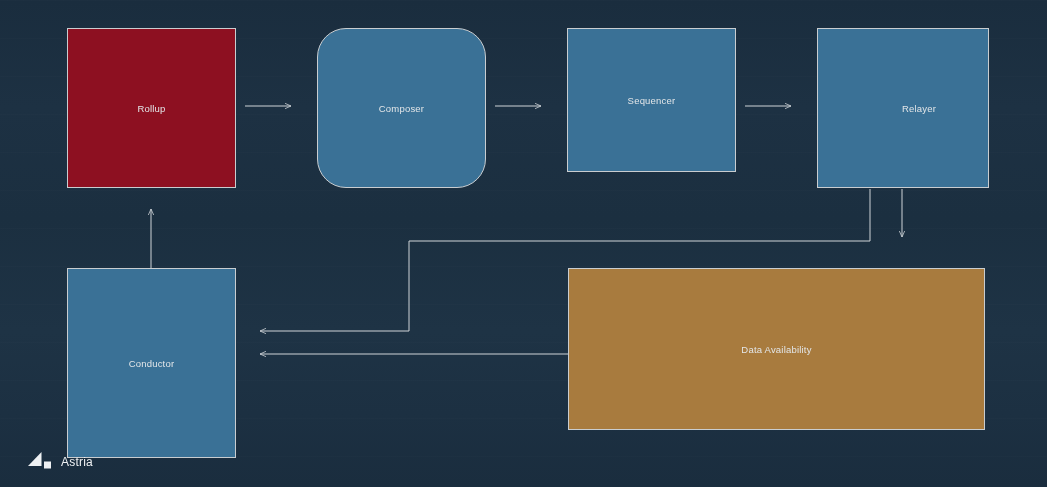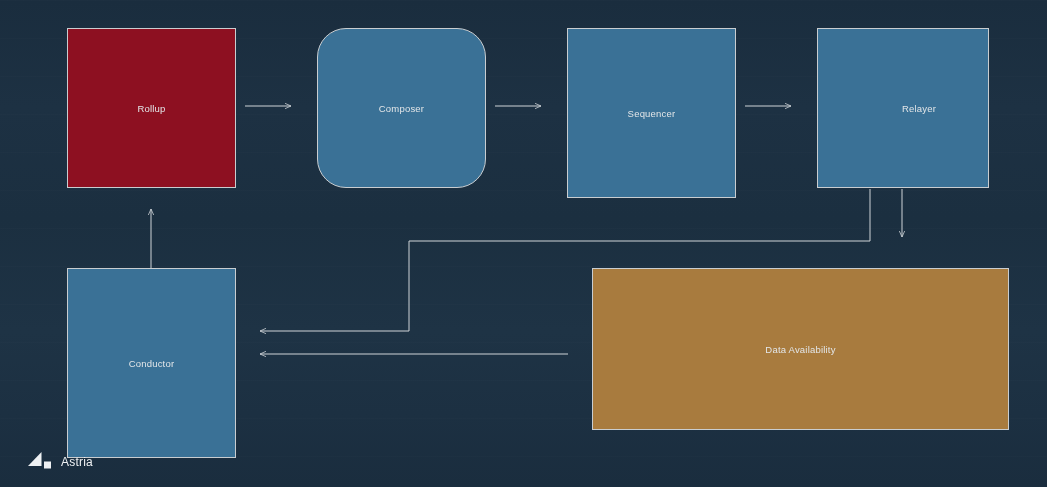--- a/index.html
+++ b/index.html
@@ -114,33 +114,33 @@
   </svg>
 
   <div class="node" style="left:67px; top:28px; width:169px; height:160px; background:#8d1021;">
     <span class="node-label">Rollup</span>
   </div>
 
   <div class="node" style="left:317px; top:28px; width:169px; height:160px; background:#3a7196;border-radius:29px;">
     <span class="node-label">Composer</span>
   </div>
 
-  <div class="node" style="left:567px; top:28px; width:169px; height:170px; background:#3a7196;">
+  <div class="node" style="left:567px; top:28px; width:169px; height:144px; background:#3a7196;">
     <span class="node-label">Sequencer</span>
   </div>
 
   <div class="node" style="left:817px; top:28px; width:172px; height:160px; background:#3a7196;padding-left:32px;">
     <span class="node-label">Relayer</span>
   </div>
 
   <div class="node" style="left:67px; top:268px; width:169px; height:190px; background:#3a7196;">
     <span class="node-label">Conductor</span>
   </div>
 
-  <div class="node" style="left:568px; top:268px; width:417px; height:162px; background:#a87b3e;margin-left:24px;">
+  <div class="node" style="left:568px; top:268px; width:417px; height:162px; background:#a87b3e;">
     <span class="node-label">Data Availability</span>
   </div>
 
   <div id="brand">
     <svg id="brand-mark" width="24" height="20" viewBox="0 0 24 20" aria-hidden="true">
       <path d="M 13.5 0 L 13.5 14 L 0 14 Z" fill="#eef1f3"></path>
       <rect x="16" y="9.5" width="7" height="7" fill="#eef1f3"></rect>
     </svg>
     <span id="brand-name">Astria</span>
   </div>

